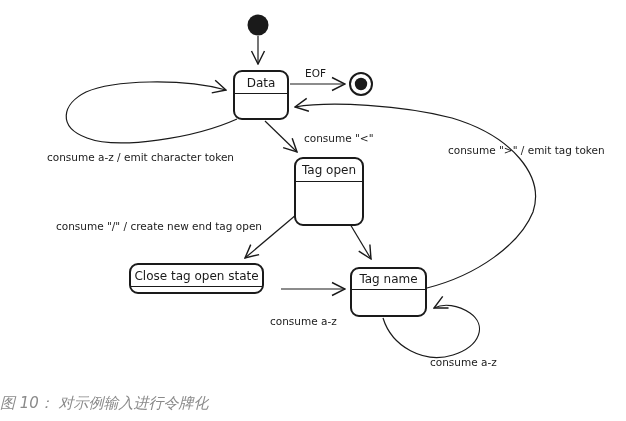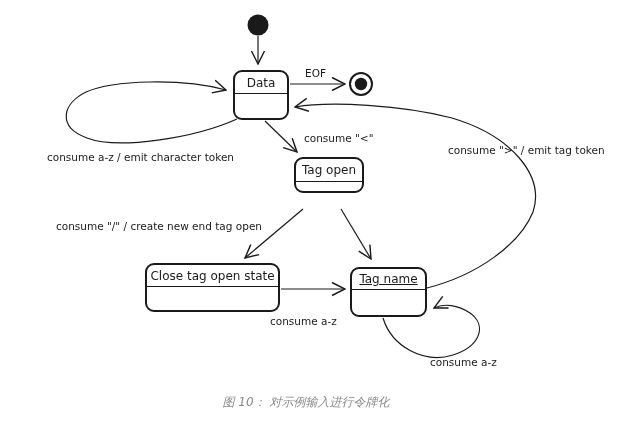--- a/index.html
+++ b/index.html
@@ -51,22 +51,21 @@
     font-size: 10.5px;
     color: #1a1a1a;
     white-space: nowrap;
   }
   .figure-caption {
     position: absolute;
     z-index: 3;
     left: 0;
     right: 38px;
     top: 394px;
-    text-align: center;
-    font-size: 12px;
+    font-size: 15px;
     font-style: italic;
     color: #8a8a8a;
     white-space: nowrap;
   }
 </style>
 </head>
 <body>
 
 <div class="canvas">
 
@@ -99,32 +98,32 @@
     <path d="M 281 289 L 345 289" fill="none" stroke="#1a1a1a" stroke-width="1.2" marker-end="url(#arrow)"></path>
 
     <path d="M 383 318 C 392 347, 424 364, 453 355 C 481 346, 487 325, 470 313 C 458 305, 444 303, 434 308" fill="none" stroke="#1a1a1a" stroke-width="1.2" marker-end="url(#arrow)"></path>
   </svg>
 
   <div class="state-box" style="left:233px; top:70px; width:56px; height:50px;">
     <div class="state-title" style="height:21px;">Data</div>
     <div class="state-body"></div>
   </div>
 
-  <div class="state-box" style="left:294px; top:157px; width:70px; height:36px;">
+  <div class="state-box" style="left:294px; top:157px; width:70px; height:69px;">
     <div class="state-title" style="height:22px;">Tag open</div>
     <div class="state-body"></div>
   </div>
 
-  <div class="state-box" style="left:145px; top:263px; width:135px; height:49px;">
+  <div class="state-box" style="left:129px; top:263px; width:135px; height:31px;">
     <div class="state-title" style="height:21px;">Close tag open state</div>
     <div class="state-body"></div>
   </div>
 
   <div class="state-box" style="left:350px; top:267px; width:77px; height:50px;">
-    <div class="state-title" style="height:20px;text-decoration:underline;">Tag name</div>
+    <div class="state-title" style="height:20px;">Tag name</div>
     <div class="state-body"></div>
   </div>
 
   <div class="edge-label" style="left:305px; top:67px;">EOF</div>
 
   <div class="edge-label" style="left:23px; top:151px;margin-left:24px;">consume a-z / emit character token</div>
 
   <div class="edge-label" style="left:304px; top:132px;">consume "&lt;"</div>
 
   <div class="edge-label" style="left:448px; top:144px;">consume "&gt;" / emit tag token</div>

